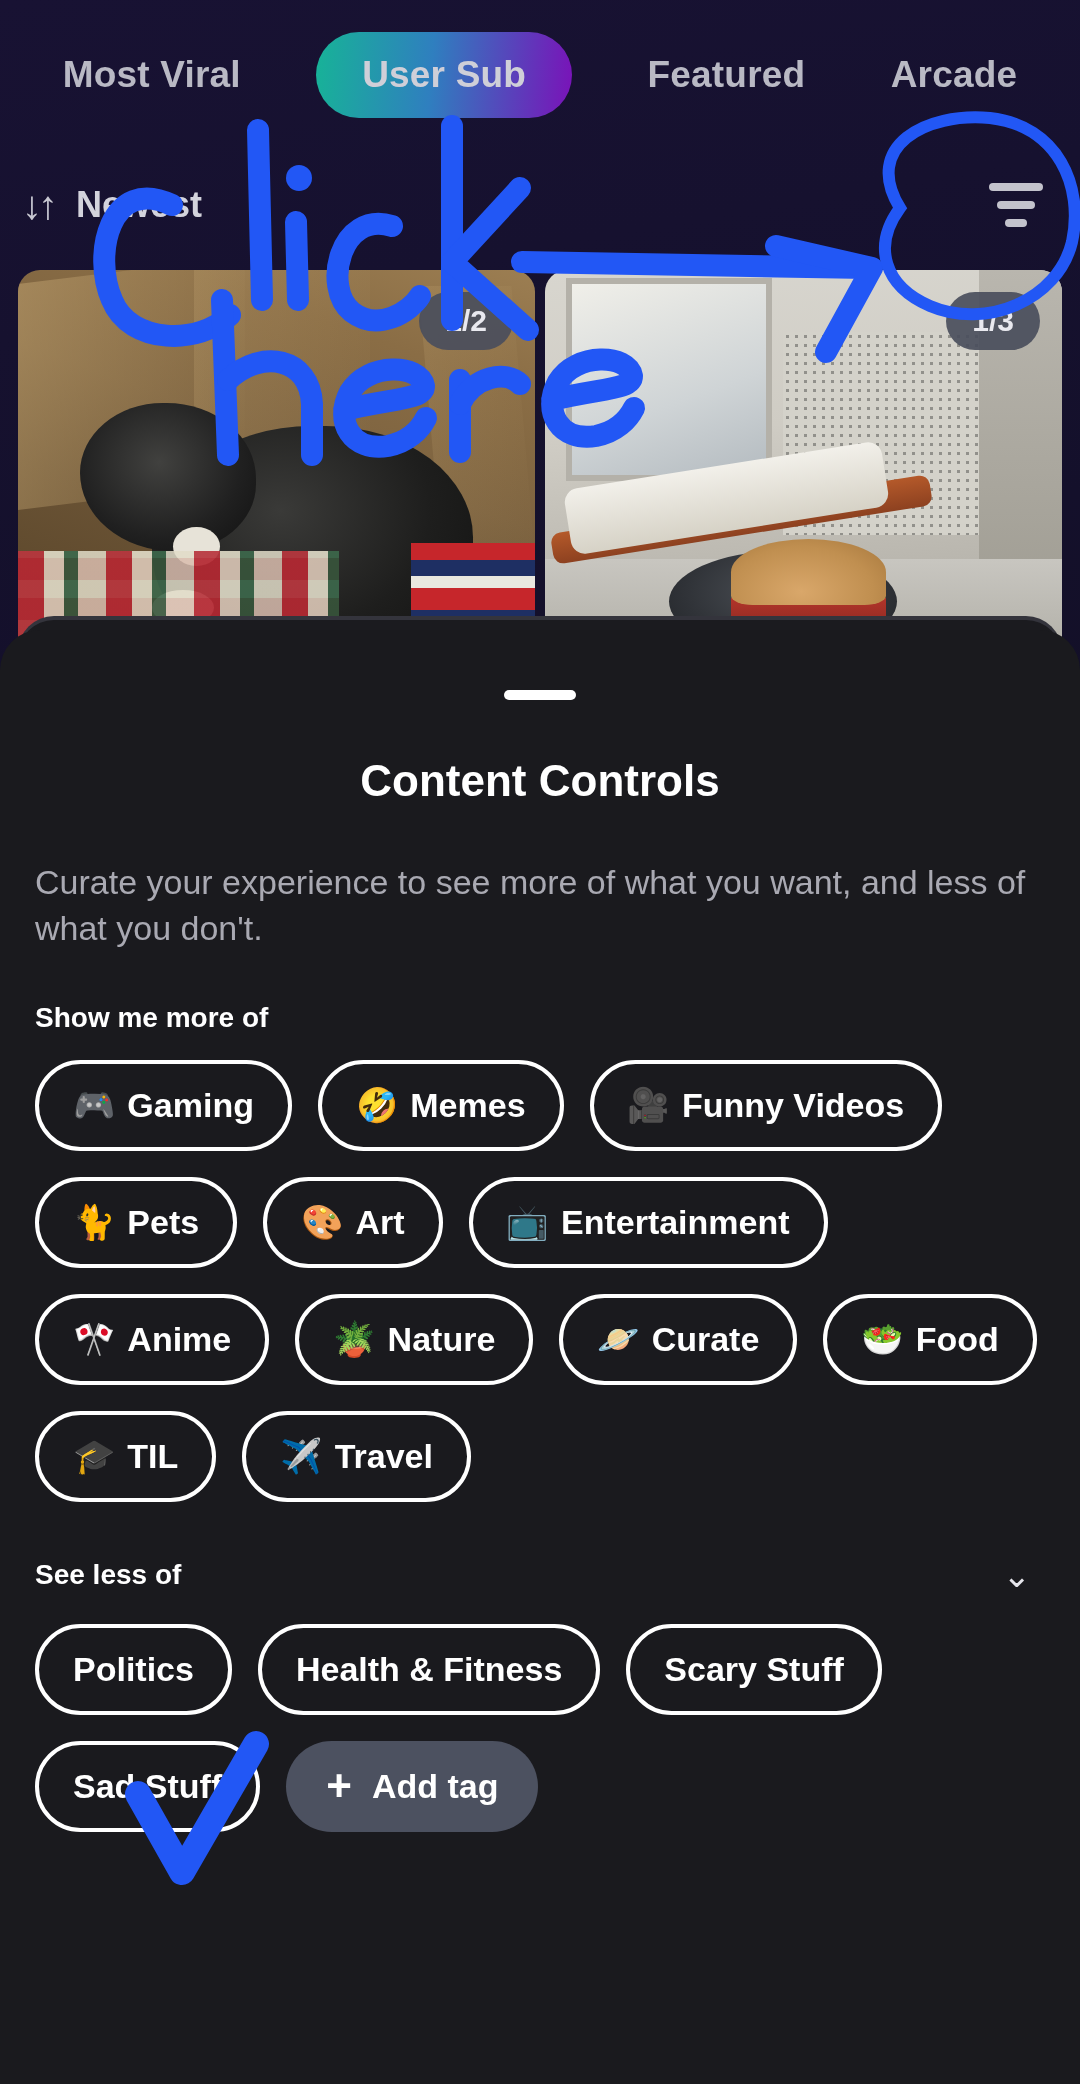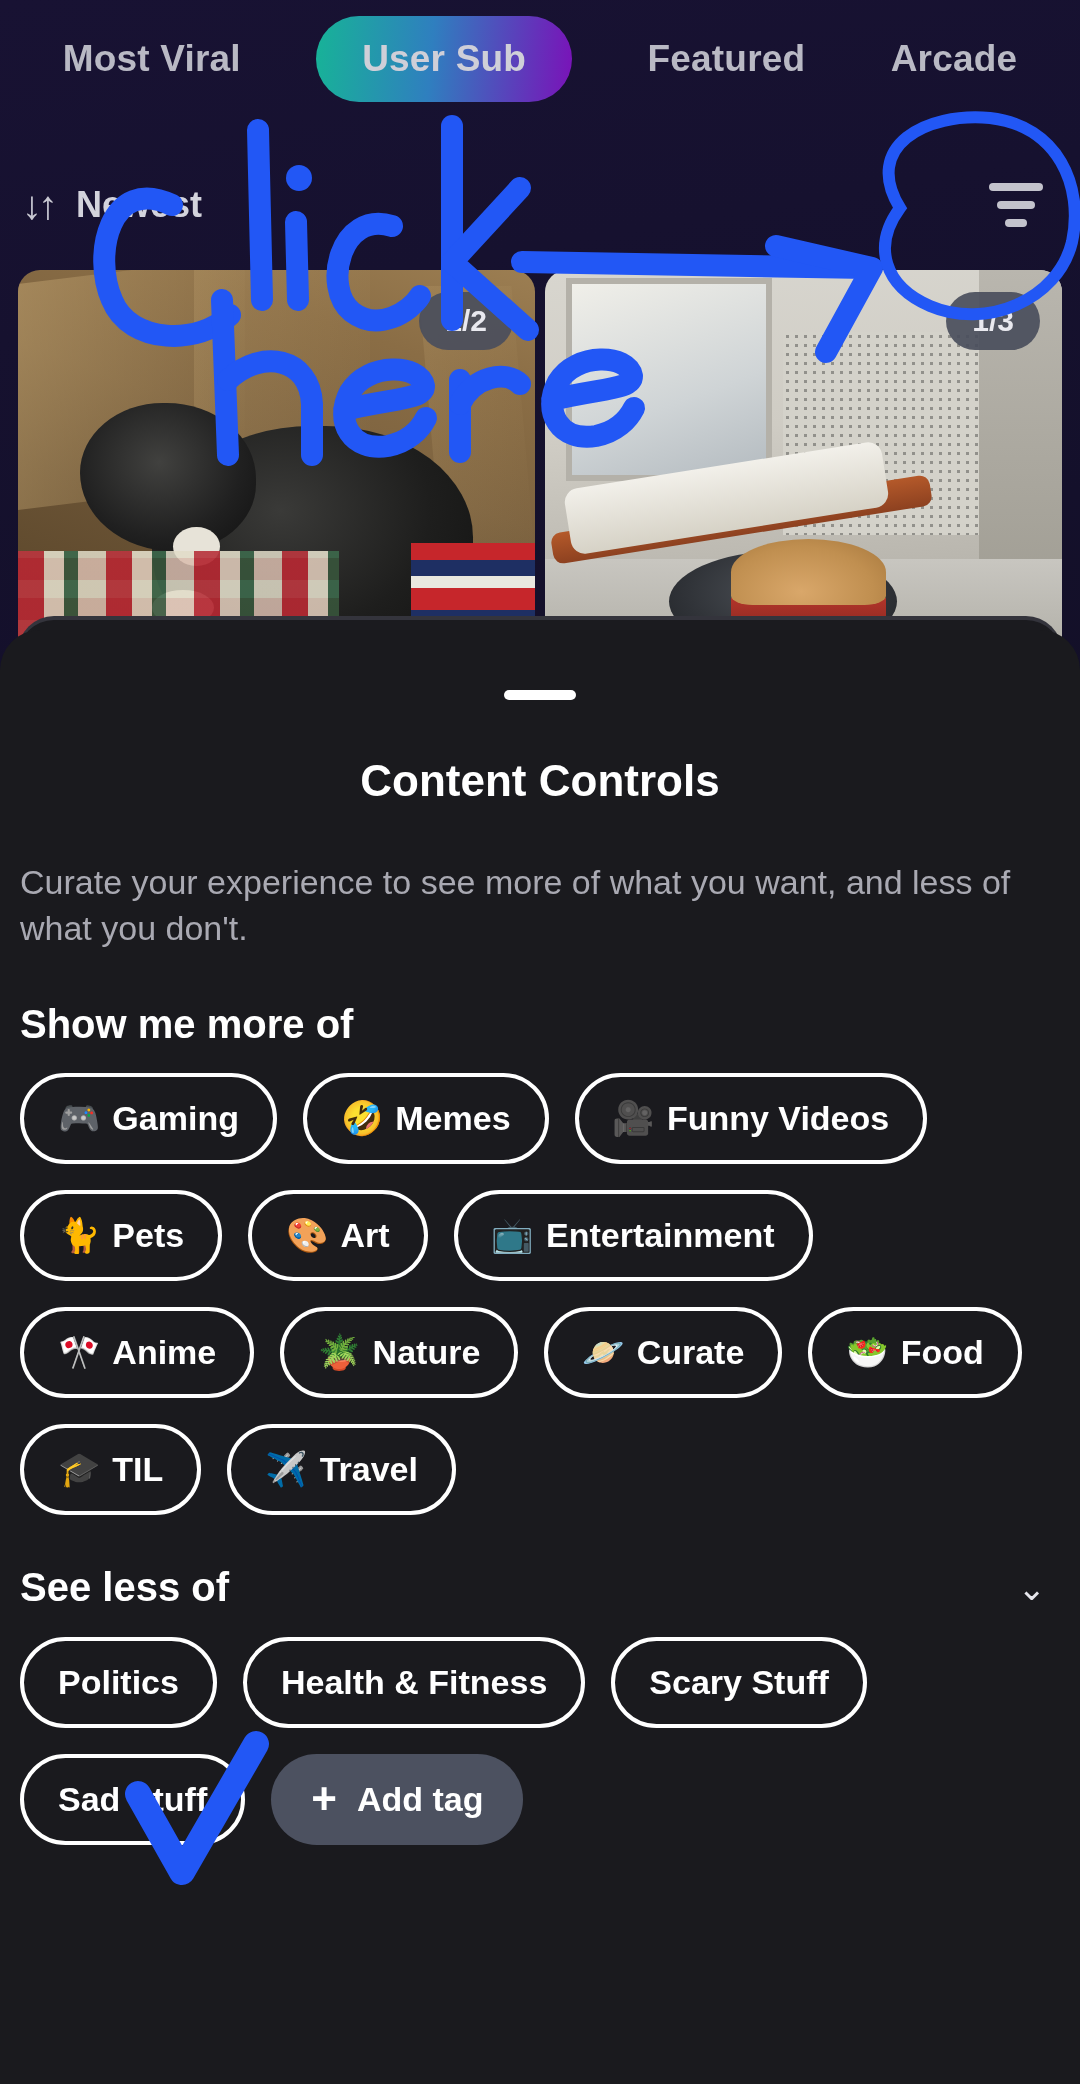--- a/index.html
+++ b/index.html
@@ -20,21 +20,21 @@
     overflow: hidden;
   }
 
   
   .tabbar {
     position: absolute;
     top: 0; left: 0;
     width: 1080px;
     height: 118px;
     display: flex;
-    align-items: center;
+    align-items: flex-end;
     justify-content: space-around;
     padding: 0 20px;
   }
   .tab {
     font-size: 37px;
     font-weight: 700;
     color: #b9b9c4;
     letter-spacing: 0.2px;
     padding: 22px 10px;
     white-space: nowrap;
@@ -233,21 +233,21 @@
     box-shadow: 0 -4px 0 0 #34343c;
   }
   .sheet-inner {
     position: absolute;
     left: -18px;
     top: 10px;
     width: 1080px;
     height: 1454px;
     background: #1a1a1e;
     border-radius: 40px 40px 0 0;
-    padding: 0 20px;
+    padding: 0 35px;
   }
   .grabber {
     width: 72px; height: 10px;
     border-radius: 6px;
     background: #ffffff;
     margin: 60px auto 0;
   }
   .sheet-title {
     margin-top: 56px;
     text-align: center;
@@ -262,21 +262,21 @@
     color: #a9a9b2;
   }
 
   .section-head {
     margin-top: 50px;
     display: flex;
     align-items: center;
     justify-content: space-between;
   }
   .section-title {
-    font-size: 40px;
+    font-size: 28px;
     font-weight: 700;
     color: #ffffff;
   }
   .chev {
     font-size: 34px;
     color: #e6e6ec;
     padding: 6px 14px;
     background: transparent;
     border: none;
     line-height: 1;

